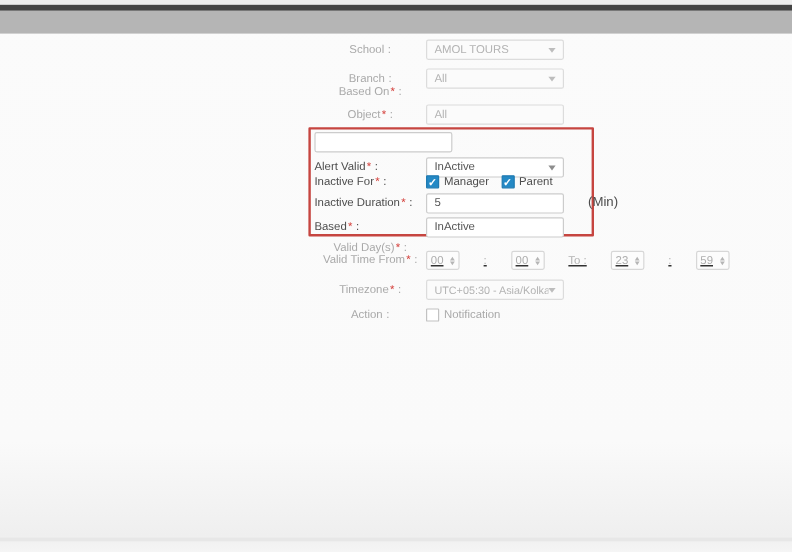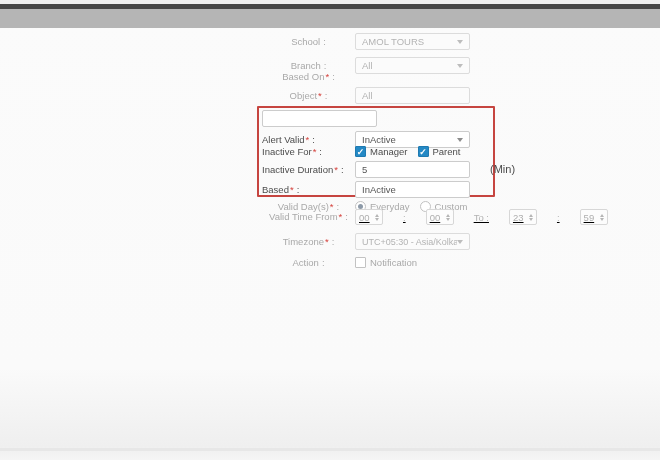--- a/index.html
+++ b/index.html
@@ -131,30 +131,20 @@
   <span class="unit">(Min)</span>
 </div>
 
 <div class="row" style="top:181px">
   <div class="lbl"><span>Based</span><span class="req">*</span><span class="suffix">:</span></div>
   <input class="box" type="text" value="InActive" style="">
 </div>
 
 <div class="row" style="top:200px">
   <div class="lbl dis" style="line-height:13px"><span>Valid Day(s)</span><span class="req">*</span><span class="suffix">:</span></div>
-  <div class="optrow">
-    <label class="opt">
-        <span class="rb sel"></span>
-        <span>Everyday</span>
-      </label>
-    <label class="opt">
-        <span class="rb"></span>
-        <span>Custom</span>
-      </label>
-  </div>
 </div>
 
 <div class="row" style="top:209px">
   <div class="lbl dis" style="line-height:16px"><span>Valid Time From</span><span class="req">*</span><span class="suffix">:</span></div>
   <div class="timerow">
     <span class="spin">
         <span>00</span>
         <span class="updown">
           <i class="up"></i>
           <i class="dn"></i>

